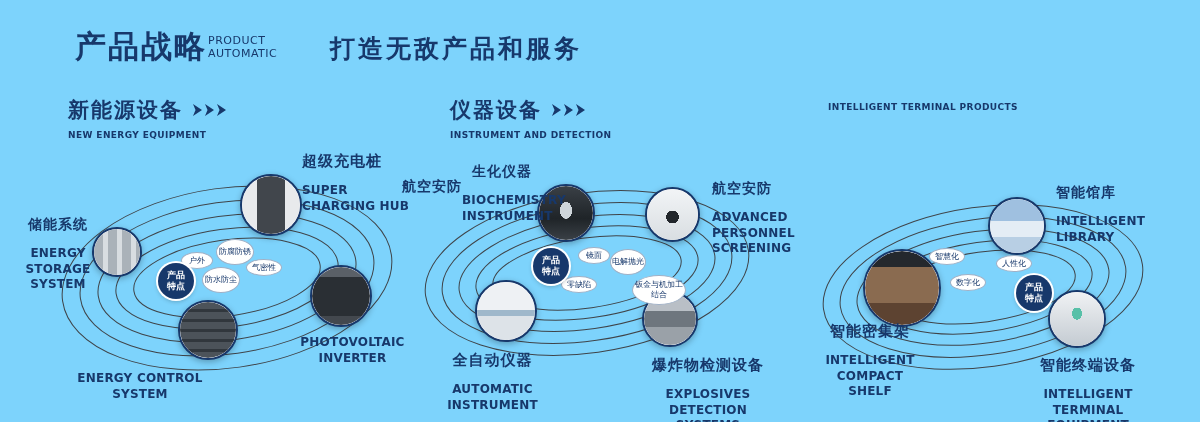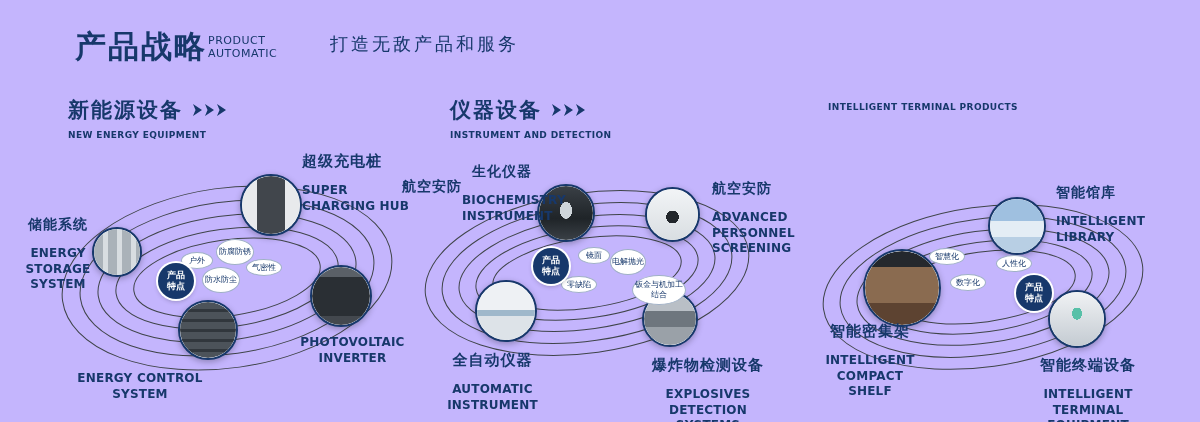--- a/index.html
+++ b/index.html
@@ -1,23 +1,23 @@
 <!DOCTYPE html>
 <html style="--navy: #17386b;"><head>
 <meta charset="utf-8">
 <style>
   *{margin:0;padding:0;box-sizing:border-box}
   :root{--navy:#17386b;--ring:#3f4449;--tagb:#9fb0c6}
   body{font-family:"DejaVu Sans","Liberation Sans",sans-serif;background:#fff}
-  .page{position:relative;width:1200px;height:422px;background:#c4b5fd;overflow:hidden}
+  .page{position:relative;width:1200px;height:422px;background:#7dd3fc;overflow:hidden}
 
   
   .hdr-title{position:absolute;left:75px;top:26px;font-size:31px;font-weight:bold;color:var(--navy);letter-spacing:2px}
   .hdr-sub{position:absolute;left:208px;top:35px;display:flex;flex-direction:column;font-size:11px;font-weight:normal;color:var(--navy);line-height:1.15;letter-spacing:.5px}
-  .hdr-tag{position:absolute;left:330px;top:32px;font-size:18px;font-weight:normal;color:var(--navy);letter-spacing:3px}
+  .hdr-tag{position:absolute;left:330px;top:32px;font-size:25px;font-weight:bold;color:var(--navy);letter-spacing:3px}
 
   
   .sec-head{position:absolute;color:var(--navy)}
   .sec-title-row{display:flex;align-items:center}
   .sec-title{font-size:21px;font-weight:bold;letter-spacing:2px}
   .arrows{display:inline-flex;gap:3px;margin-left:10px}
   .arrows i{width:9px;height:12px;background:var(--navy);clip-path:polygon(0 0,100% 50%,0 100%,28% 50%);display:inline-block}
   .sec-sub{font-size:9px;font-weight:bold;letter-spacing:.4px;margin-top:6px}
 
   svg.rings{position:absolute;overflow:visible}

